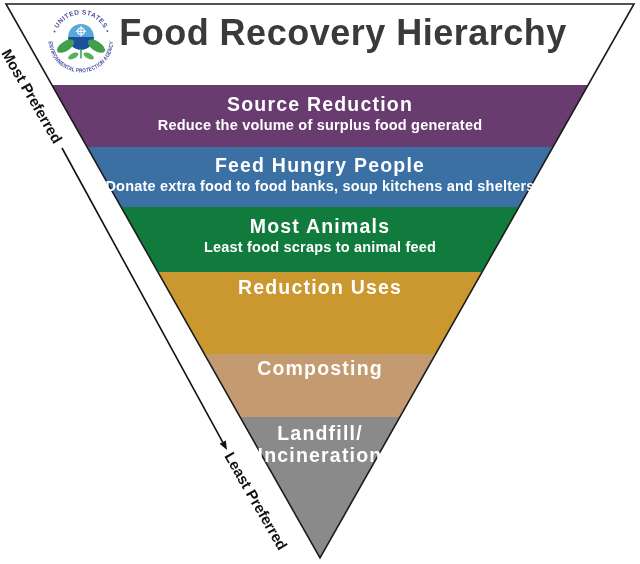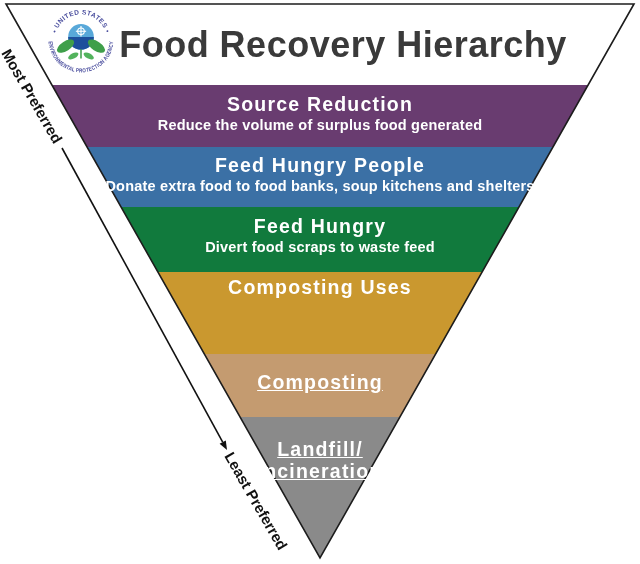--- a/index.html
+++ b/index.html
@@ -3,21 +3,21 @@
 <meta charset="utf-8">
 <style>
   html,body{margin:0;padding:0;background:#fff;}
   .stage{
     position:relative;width:640px;height:564px;overflow:hidden;
     font-family:"Liberation Sans","DejaVu Sans",sans-serif;background:#fff;
   }
   .pyramid-svg{position:absolute;left:0;top:0;}
   .epa-logo{position:absolute;left:45px;top:4px;width:72px;height:72px;}
   .page-title{
-    position:absolute;left:46px;right:0;top:13px;margin:12px;
+    position:absolute;left:46px;right:0;top:13px;margin:0;
     text-align:center;font-size:36px;font-weight:bold;color:#3a3a3a;
     letter-spacing:0.5px;line-height:40px;
   }
   .rot-label{
     position:absolute;font-size:15px;font-weight:bold;color:#111;
     transform-origin:0 0;transform:rotate(60deg);white-space:nowrap;
   }
   .rot-most{left:13px;top:46px;}
   .rot-least{left:236px;top:449px;}
   .tier-text{
@@ -26,21 +26,21 @@
   }
   .tier-name{
     font-size:19.5px;font-weight:bold;letter-spacing:1.2px;line-height:22px;
     white-space:pre-line;
   }
   .tier-desc{
     font-size:14.5px;font-weight:bold;letter-spacing:0.2px;line-height:17px;
     margin-top:2px;white-space:pre-line;
   }
   .t0{top:93px;} .t1{top:154px;} .t2{top:215px;} .t3{top:276px;}
-  .t4{top:371px;text-decoration:underline;} .t5{top:438px;text-decoration:underline;}
+  .t4{top:357px;} .t5{top:422px;}
 </style>
 </head>
 <body>
 
 <div class="stage">
 
   <svg class="pyramid-svg" width="640" height="564" viewBox="0 0 640 564">
 
     <polygon points="6,4 634,4 588.1,85 51.9,85" fill="#ffffff"></polygon>
 
@@ -93,25 +93,25 @@
 
   <div class="tier-text t0">
     <div class="tier-name">Source Reduction</div>
     <div class="tier-desc">Reduce the volume of surplus food generated</div>
   </div>
   <div class="tier-text t1">
     <div class="tier-name">Feed Hungry People</div>
     <div class="tier-desc">Donate extra food to food banks, soup kitchens and shelters</div>
   </div>
   <div class="tier-text t2">
-    <div class="tier-name">Feed Hungry</div>
-    <div class="tier-desc">Divert food scraps to waste feed</div>
+    <div class="tier-name">Most Animals</div>
+    <div class="tier-desc">Least food scraps to animal feed</div>
   </div>
   <div class="tier-text t3">
-    <div class="tier-name">Composting Uses</div>
+    <div class="tier-name">Reduction Uses</div>
   </div>
   <div class="tier-text t4">
     <div class="tier-name">Composting</div>
   </div>
   <div class="tier-text t5">
     <div class="tier-name">Landfill/
 Incineration</div>
   </div>
 
 </div>

